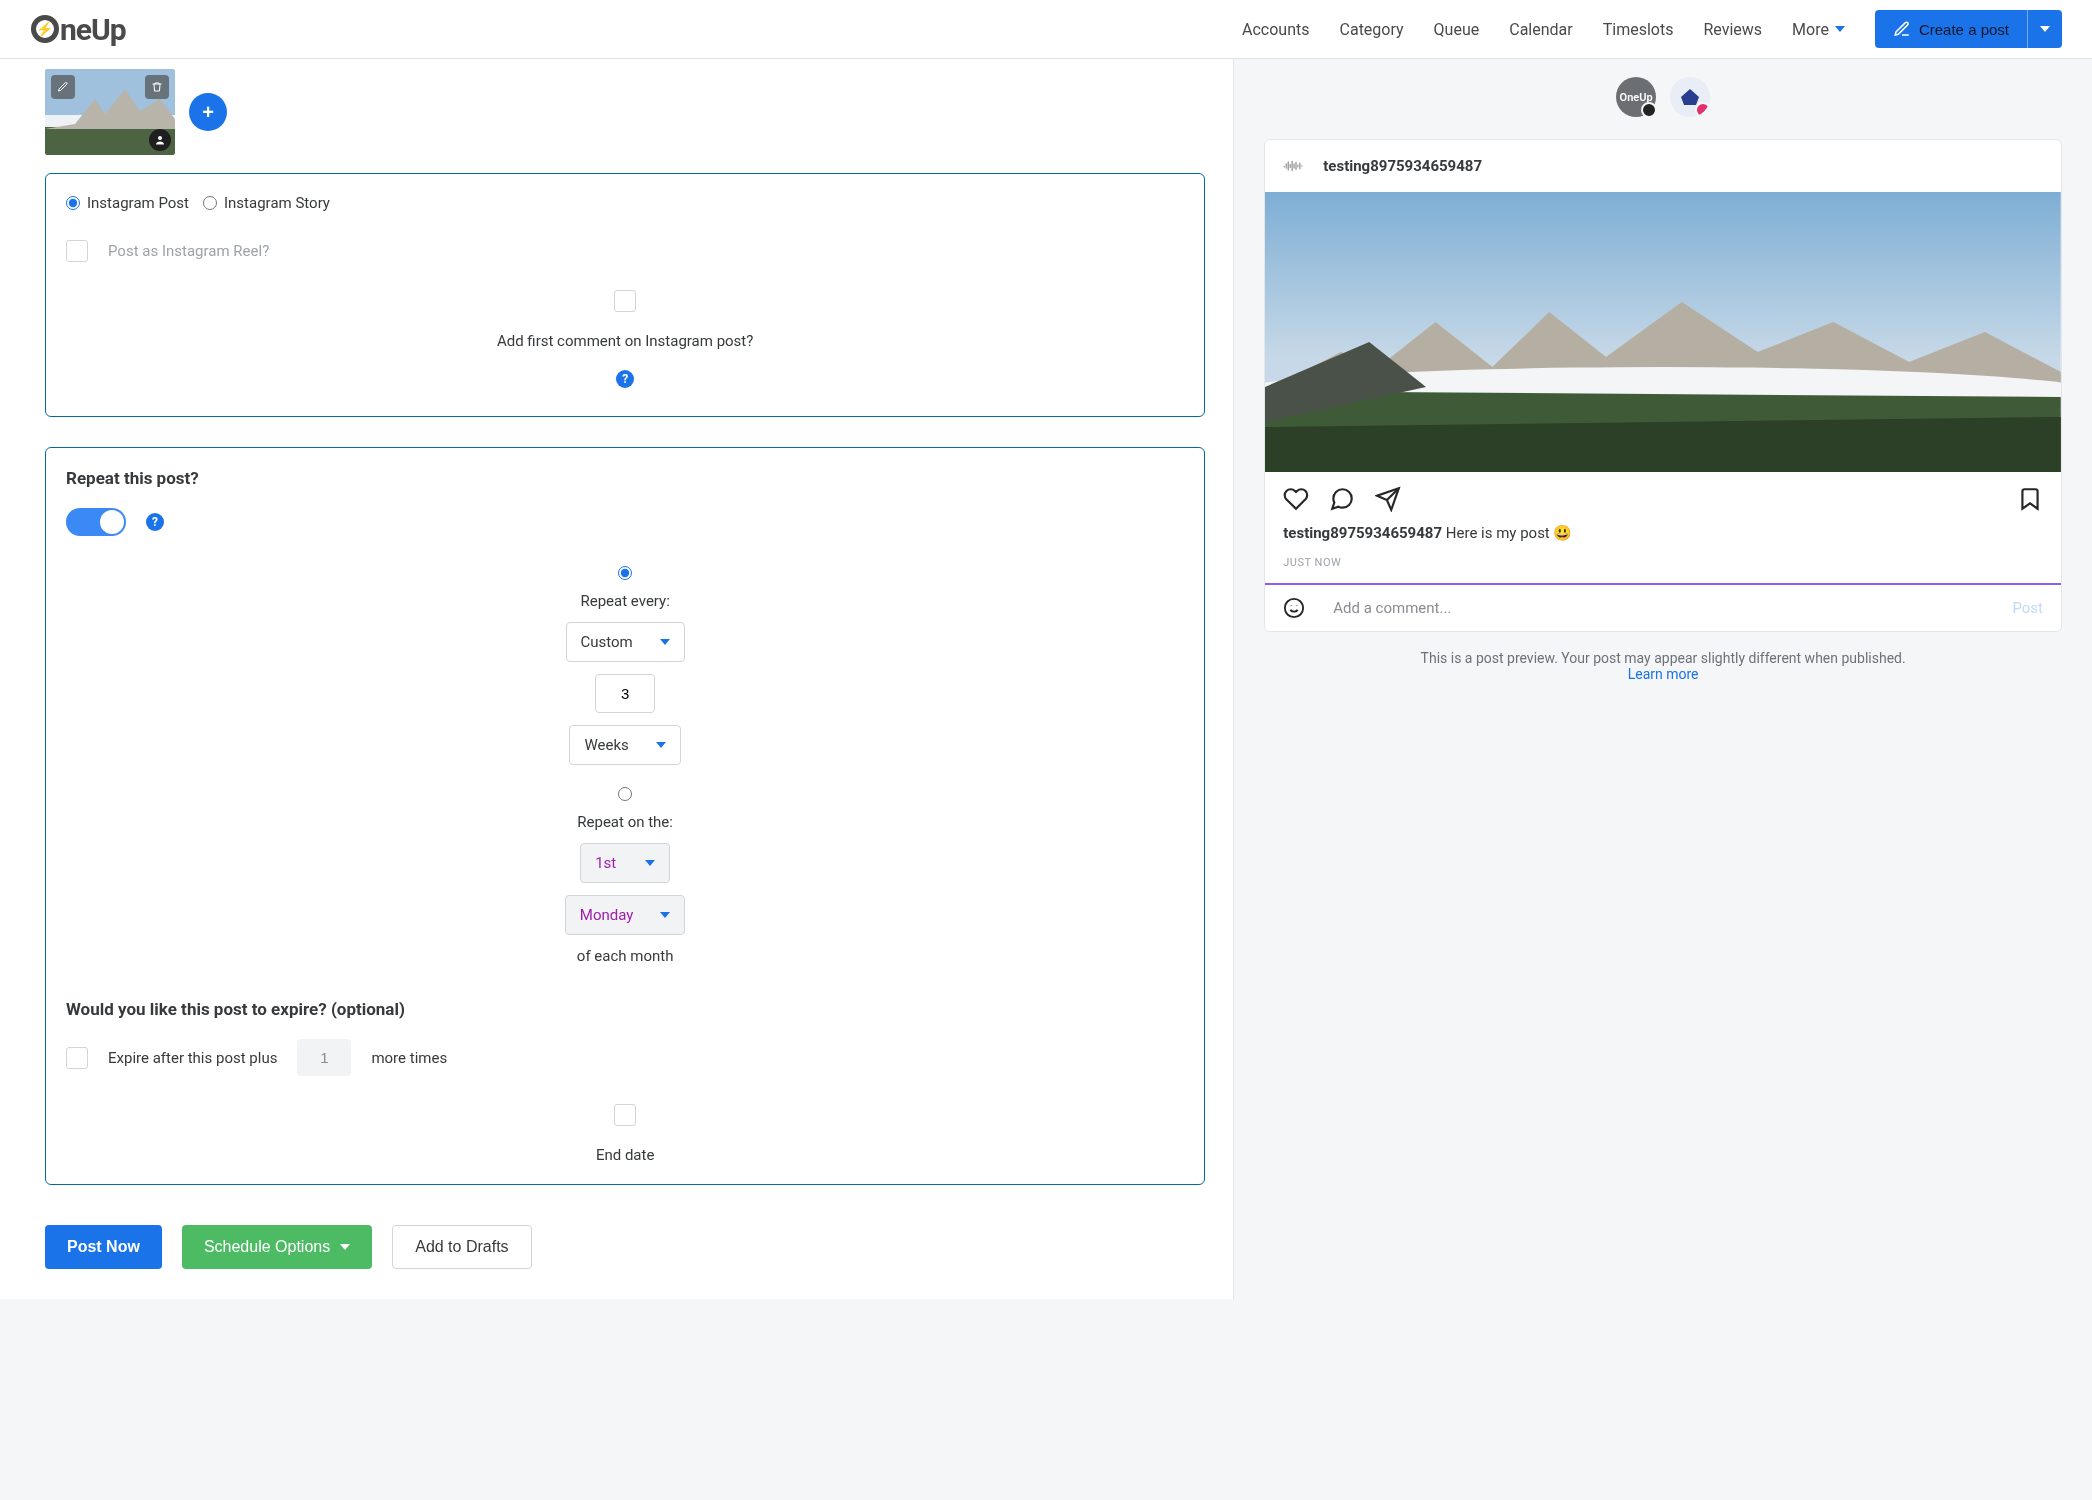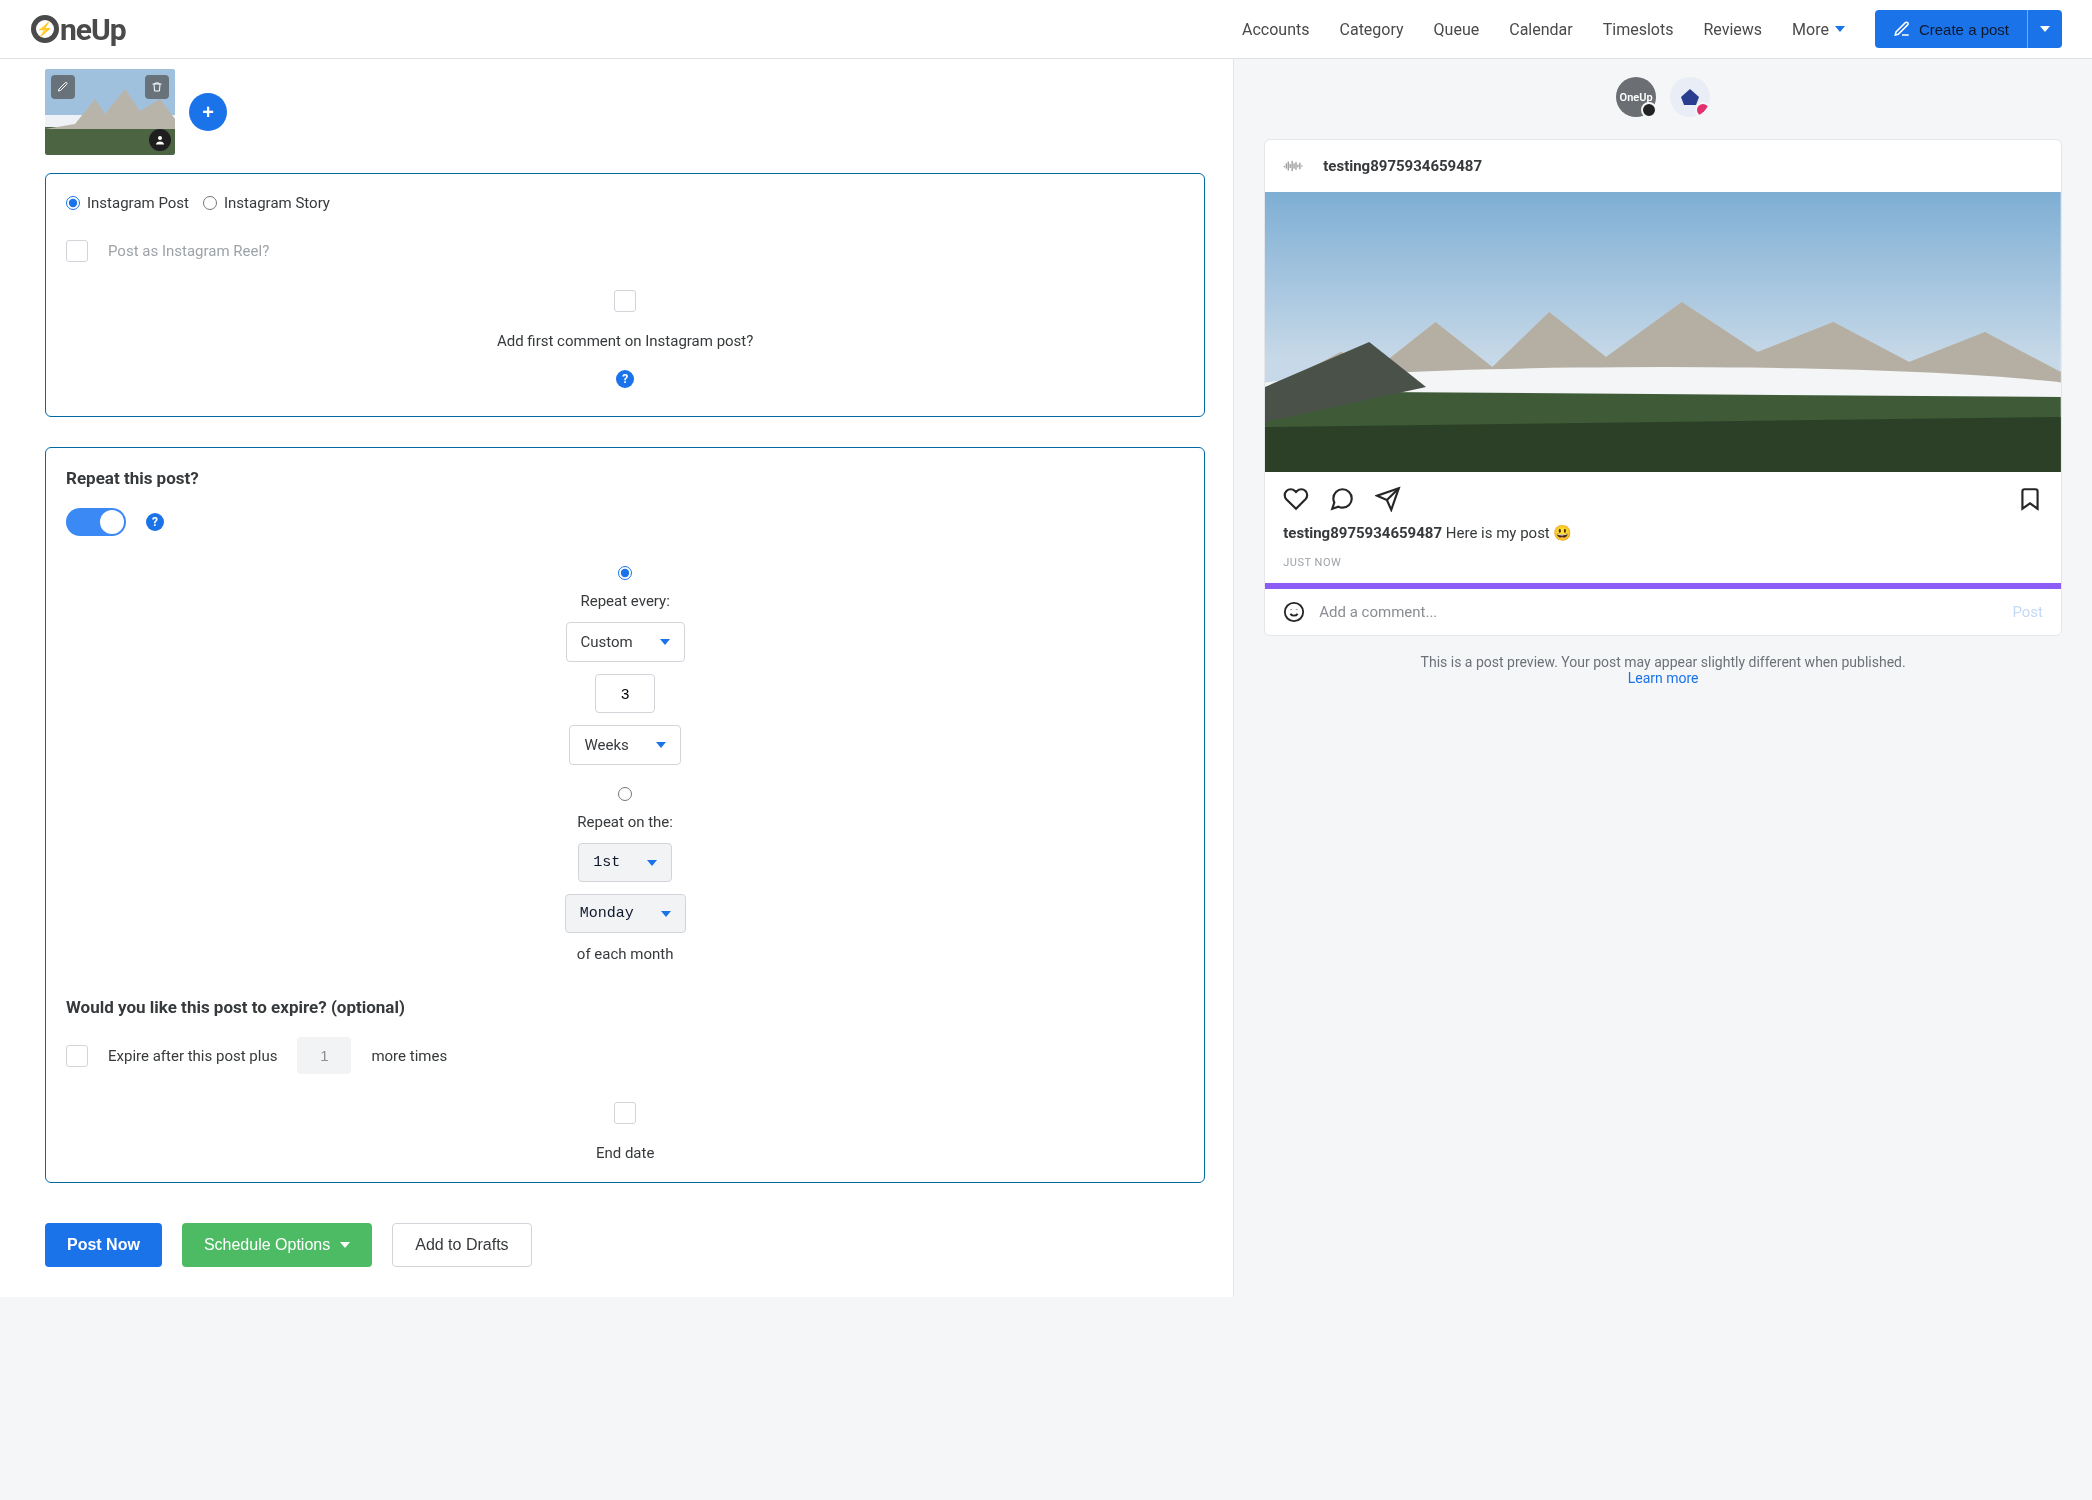--- a/index.html
+++ b/index.html
@@ -181,21 +181,21 @@
     border:1px solid #d1d5da;
     border-radius:4px;
     padding: 10px 14px;
     display:flex;align-items:center;gap:27px;
     background:#fff;
     cursor:pointer;
     min-width: 90px;
     justify-content:space-between;
     font-size:15px;
   }
-  .select-box.disabled { background:#f2f3f5; color:#0f172a; cursor:default;font-family:Liberation Mono, monospace;}
+  .select-box.disabled { background:#f2f3f5; color:#a21caf; cursor:default;}
   .select-box .caret { border-top-color:#1a73e8;}
   .num-input {
     border:1px solid #d1d5da;
     border-radius:4px;
     padding: 10px 0;
     width: 60px;
     text-align:center;
     font-size:15px;
   }
   .num-input.disabled { background:#f2f3f5; color:#8a8d92; border:none;}
@@ -241,23 +241,23 @@
   .pc-handle { font-weight:700; font-size:15px;}
   .pc-wave { width:26px;height:20px;}
   .pc-image { width:100%; height:280px; display:block;}
   .pc-actions { display:flex;align-items:center;justify-content:space-between; padding:14px 18px 6px;}
   .pc-left-ico { display:flex; gap:20px;}
   .ig-ico { width:26px;height:26px; stroke:#262626; stroke-width:2; fill:none;}
   .pc-caption { padding: 6px 18px; font-size:15px;}
   .pc-caption .uname { font-weight:700;}
   .pc-time { padding: 8px 18px 14px; color:#9ea3a8; font-size:11px; letter-spacing:0.5px;}
   .pc-comment-row {
-    border-top:6px solid #8b5cf6;
+    border-top:2px solid #8b5cf6;
     padding: 12px 18px;
-    display:flex;align-items:center;gap:14px;
+    display:flex;align-items:center;gap:28px;
   }
   .pc-comment-input { flex:1; color:#8a8d92; font-size:15px;}
   .pc-post-link { color:#c4d9f7; font-size:15px; cursor:default;}
 
   .preview-note { text-align:center; color:#6d7278; font-size:14px; margin-top:18px;}
   .preview-note a { color:#1a73e8; text-decoration:none; cursor:pointer;}
 </style>
 </head>
 <body>
 

